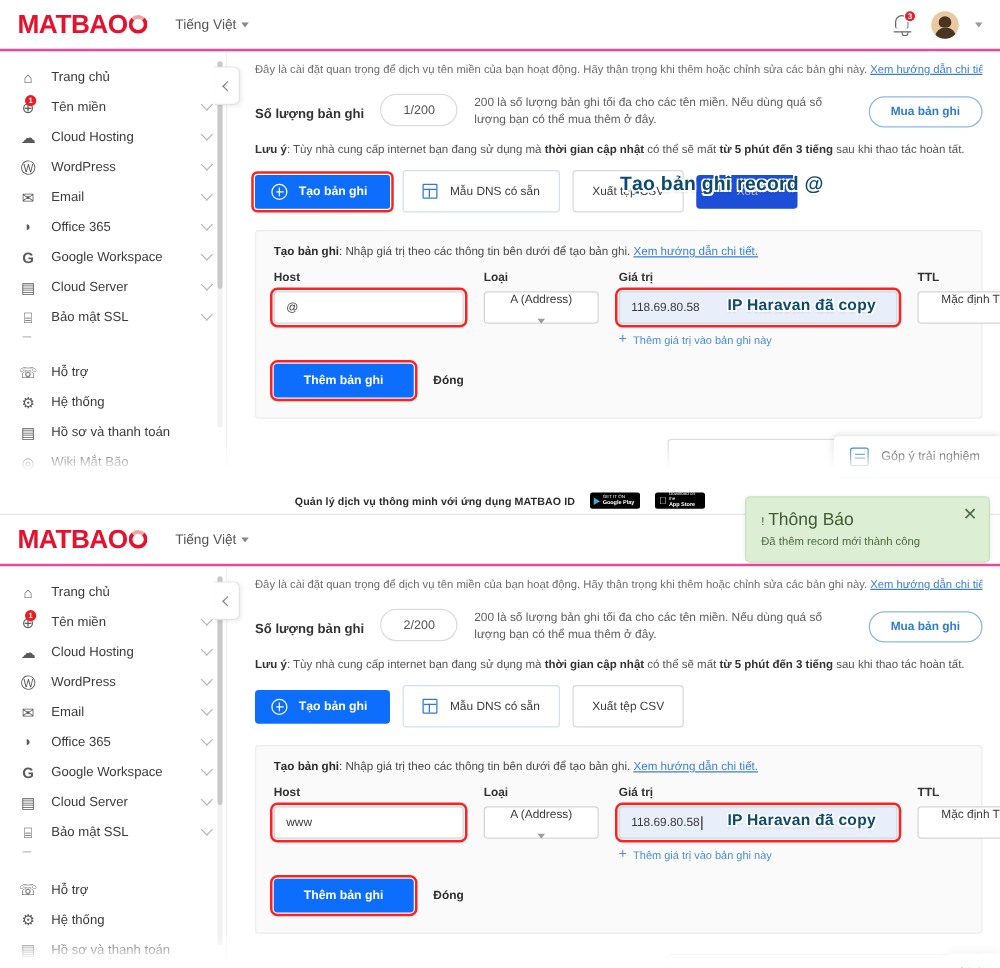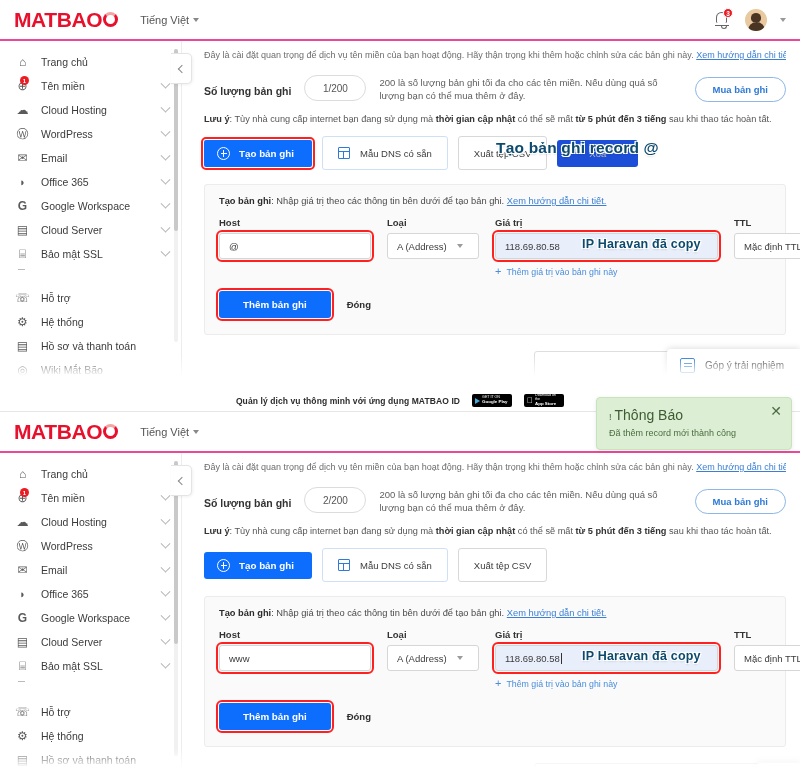--- a/index.html
+++ b/index.html
@@ -211,21 +211,21 @@
   }
   .form-head { font-size: 9.3px; color: #4a4a4a; margin-bottom: 11px; }
   .form-head b { color: #2b2b2b; }
   .fields { display: flex; gap: 16px; align-items: flex-start; }
   .fld { display: flex; flex-direction: column; }
   .fld-label { font-size: 9.5px; font-weight: bold; color: #333; margin-bottom: 5px; }
   .inp {
     height: 26px; border: 1px solid #d6d6d6; border-radius: 3px; background: #fff;
     font-size: 9.5px; color: #3b3b3b; padding: 0 9px; display: flex; align-items: center;
   }
-  .inp.sel { gap: 10px; cursor: pointer; }
+  .inp.sel { gap: 10px; cursor: pointer; flex-direction: column; }
   .sel-caret { width: 0; height: 0; border-left: 3.5px solid transparent;
     border-right: 3.5px solid transparent; border-top: 4px solid #9b9b9b; }
   .f-host { width: 152px; }
   .f-type { width: 92px; }
   .f-val   { width: 223px; position: relative; }
   .f-ttl   { width: 96px; }
   .val-inp { background: #e9eefb; position: relative; }
   .caret-bar {
     display: inline-block; width: 1px; height: 11px; background: #333; margin-left: 1px;
   }

